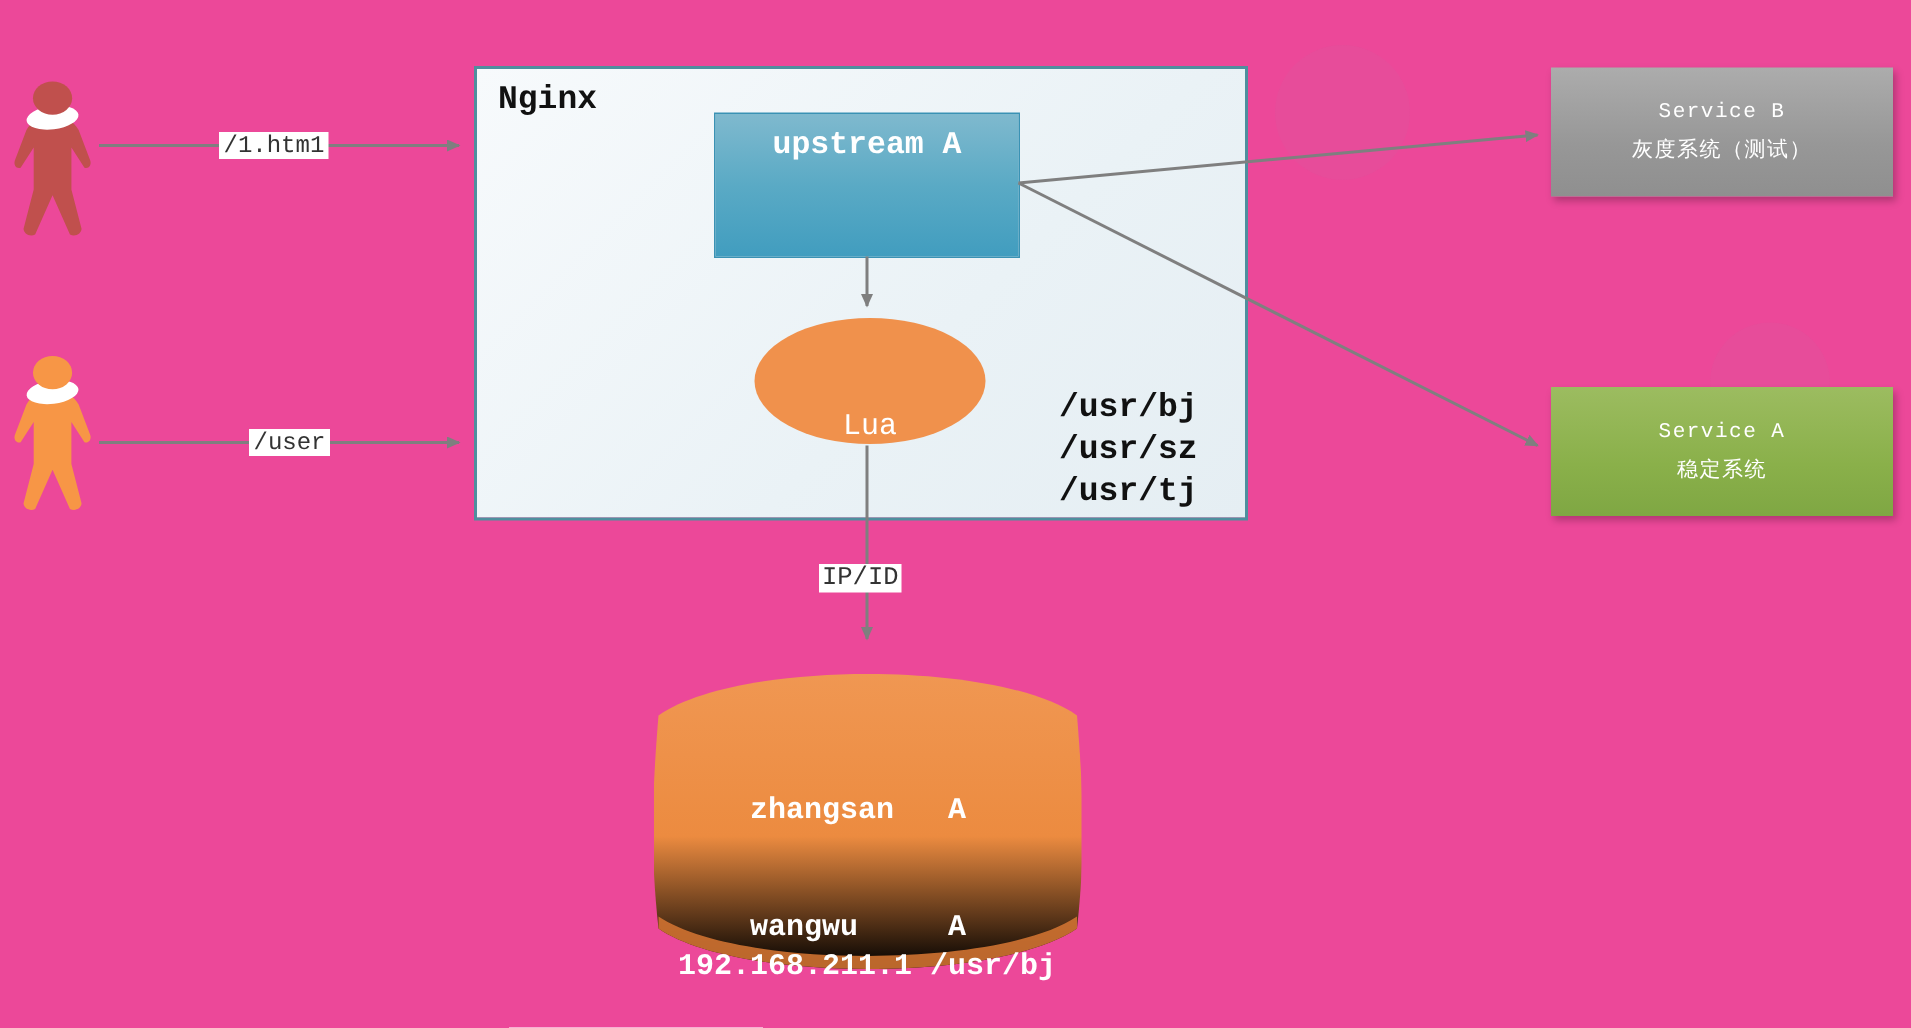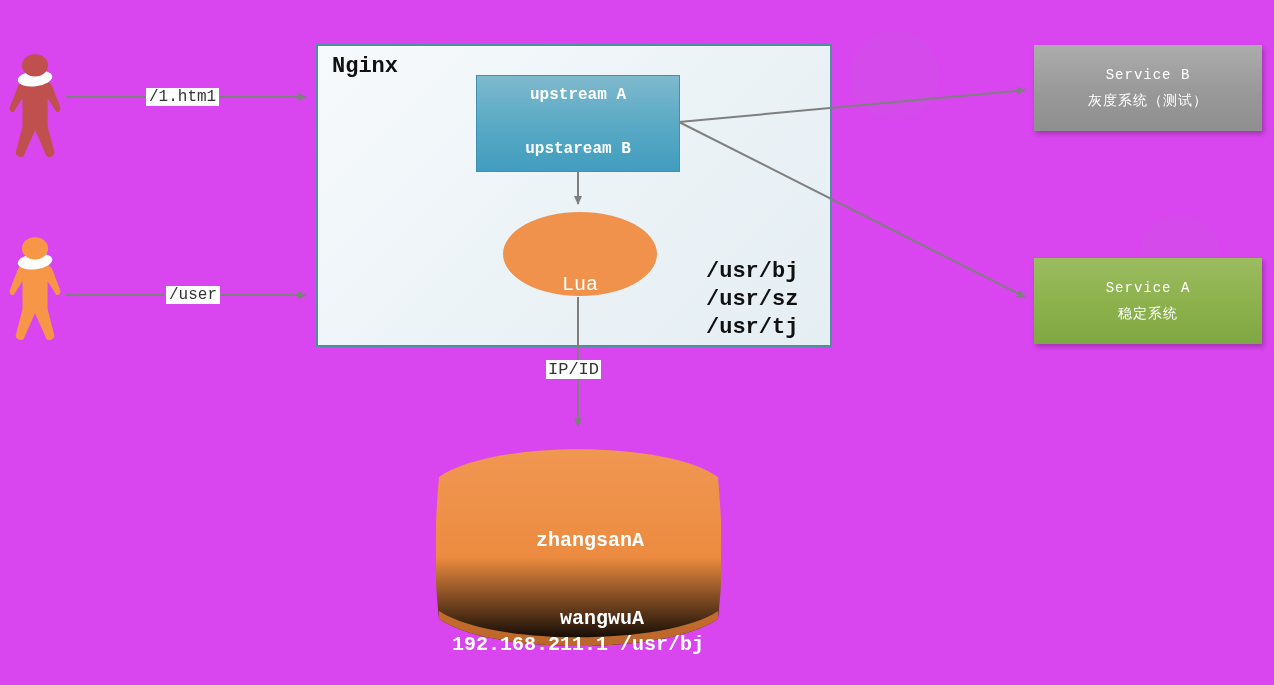--- a/index.html
+++ b/index.html
@@ -1,19 +1,19 @@
 <!DOCTYPE html>
 <html><head>
 <meta charset="utf-8">
 <style>
   html,body{margin:0;padding:0;background:#ffffff;}
   #canvas{
     position:relative;
     width:1274px;height:685px;
-    background:#d946ef;
+    background:#ec4899;
     overflow:hidden;
     font-family:"Liberation Mono","DejaVu Sans Mono",monospace;
     color:#1a1a1a;
   }
   .abs{position:absolute;}
 
   
   #arrow-layer{position:absolute;left:0;top:0;width:1274px;height:685px;z-index:3;pointer-events:none;}
 
   
@@ -39,21 +39,21 @@
 
   
   #upstream-box{
     left:476px;top:75px;width:202px;height:95px;
     background:linear-gradient(180deg,#7fb9ce 0%,#5aaac5 50%,#419dbf 100%);
     border:1px solid #3a92b4;
     z-index:2;
   }
   .upstream-line{
     position:absolute;left:0;width:100%;text-align:center;
-    color:#ffffff;font-size:16px;font-weight:bold;
+    color:#ffffff;font-size:21px;font-weight:bold;
   }
   #upstream-line-a{top:10px;}
   #upstream-line-b{top:64px;}
 
   
   #lua-ellipse{
     left:503px;top:212px;width:154px;height:84px;
     background:#f0914c;border-radius:50%;
     display:flex;align-items:flex-end;justify-content:center;
     z-index:2;
@@ -61,21 +61,21 @@
   #lua-label{color:#ffffff;font-size:20px;}
 
   
   #paths-block{
     left:706px;top:258px;z-index:2;
     font-size:22px;font-weight:bold;line-height:28px;color:#111;
   }
 
   
   #ip-id-label{
-    left:546px;top:360px;z-index:4;
+    left:546px;top:376px;z-index:4;
     background:#ffffff;padding:0 2px;
     font-size:17px;color:#333;
   }
 
   
   .service-box{
     width:228px;height:86px;z-index:2;
     display:flex;flex-direction:column;align-items:center;justify-content:center;
     color:#ffffff;font-weight:normal;font-size:14px;line-height:26px;
     letter-spacing:1px;text-align:center;
@@ -86,21 +86,21 @@
 
   
   #db-cylinder{left:436px;top:433px;width:285px;height:236px;z-index:2;}
   .db-text{
     z-index:3;color:#ffffff;font-weight:bold;
     font-size:20px;line-height:26px;white-space:pre;
   }
   #db-users{left:452px;top:476px;}
   #db-mappings{left:452px;top:569px;}
   .user-row{padding-left:4ch;}
-  .user-name{display:inline-block;width:11ch;text-align:right;}
+  .user-name{display:inline-block;width:11ch;}
   .map-ip{display:inline-block;width:14ch;margin-top:11px;}
 
   
   .wm{border-radius:50%;background:#8aa5b0;opacity:0.05;z-index:0;}
 </style>
 </head>
 <body>
 
 <div id="canvas">
 
@@ -108,21 +108,20 @@
   <div class="abs wm" style="left:580px;top:190px;width:110px;height:140px;"></div>
   <div class="abs wm" style="left:850px;top:30px;width:90px;height:90px;"></div>
   <div class="abs wm" style="left:1140px;top:215px;width:80px;height:80px;"></div>
   <div class="abs wm" style="left:540px;top:560px;width:90px;height:90px;"></div>
 
   <div id="nginx-box" class="abs"></div>
   <div id="nginx-title" class="abs">Nginx</div>
 
   <div id="upstream-box" class="abs">
     <div id="upstream-line-a" class="upstream-line">upstream A</div>
-    <div id="upstream-line-b" class="upstream-line">upstaream B</div>
   </div>
 
   <div id="lua-ellipse" class="abs">
     <span id="lua-label">Lua</span>
   </div>
 
   <div id="paths-block" class="abs">
     <div>/usr/bj</div>
     <div>/usr/sz</div>
     <div>/usr/tj</div>

